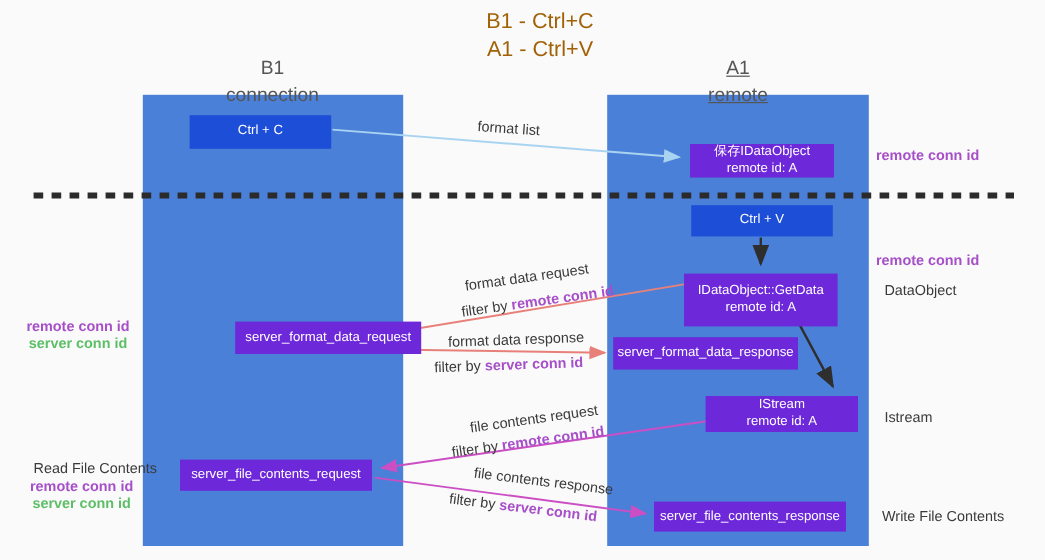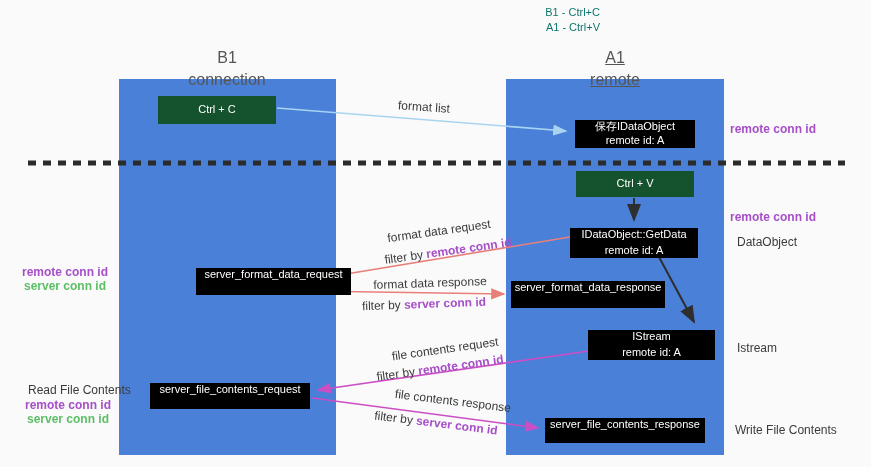--- a/index.html
+++ b/index.html
@@ -12,30 +12,30 @@
   #canvas { position:absolute; inset:0; }
 
   .column { position:absolute; background:#4a80d8; z-index:1; }
   #svg-layer { position:absolute; left:0; top:0; z-index:2; }
 
   .box {
     position:absolute; z-index:3;
     display:flex; flex-direction:column; align-items:center; justify-content:center;
     color:#ffffff; font-size:11px; line-height:1.25; text-align:center; white-space:nowrap;
   }
-  .box.green  { background:#14532d; }
-  .box.orange { background:#000000;justify-content:space-between; }
+  .box.green  { background:#1d4ed8; }
+  .box.orange { background:#6d28d9; }
 
   .hdr {
     position:absolute; z-index:4; text-align:center;
     font-size:16px; line-height:1.35; color:#555555; white-space:nowrap;
   }
   .title {
     position:absolute; z-index:4; left:300px; top:5px; width:300px;
-    text-align:right; font-size:11px; line-height:1.35; color:#0f766e;
+    text-align:center; font-size:18px; line-height:1.35; color:#a16207;
   }
   .ann {
     position:absolute; z-index:4; font-size:12px; color:#3a3a3a; white-space:nowrap;
   }
   .side {
     position:absolute; z-index:4; font-size:12px; color:#3a3a3a; white-space:nowrap;
   }
   .purple { color:#a64fc8; font-weight:bold; }
   .greentxt { color:#5cbf66; font-weight:bold; }
   .stack { text-align:center; line-height:1.2; }
@@ -101,21 +101,21 @@
 
   <div class="box orange" style="left:575px; top:120px; width:120px; height:28px;">
     <div>保存IDataObject</div>
     <div>remote id: A</div>
   </div>
 
   <div class="box green" style="left:576px; top:171px; width:118px; height:26px;">
     <div>Ctrl + V</div>
   </div>
 
-  <div class="box orange" style="left:570px; top:228px; width:128px; height:30px;">
+  <div class="box orange" style="left:570px; top:228px; width:128px; height:44px;">
     <div>IDataObject::GetData</div>
     <div>remote id: A</div>
   </div>
 
   <div class="box orange" style="left:153px; top:268px; width:155px; height:27px;margin-left:43px;">
     <div>server_format_data_request</div>
   </div>
 
   <div class="box orange" style="left:511px; top:281px; width:154px; height:27px;">
     <div>server_format_data_response</div>

